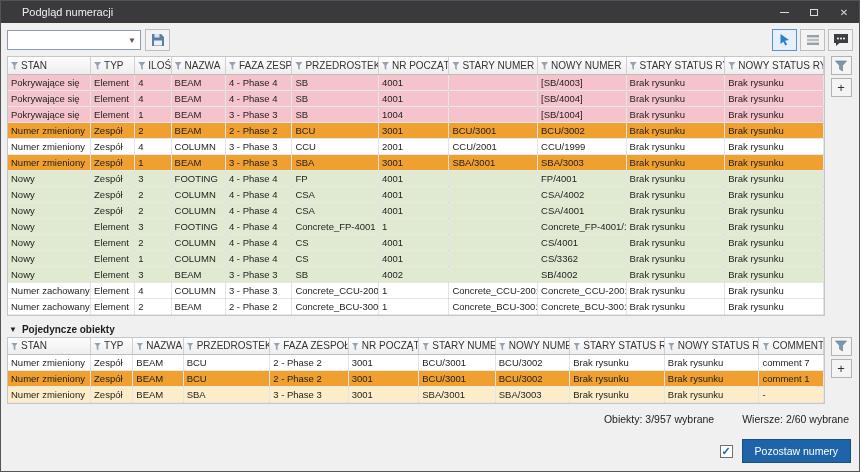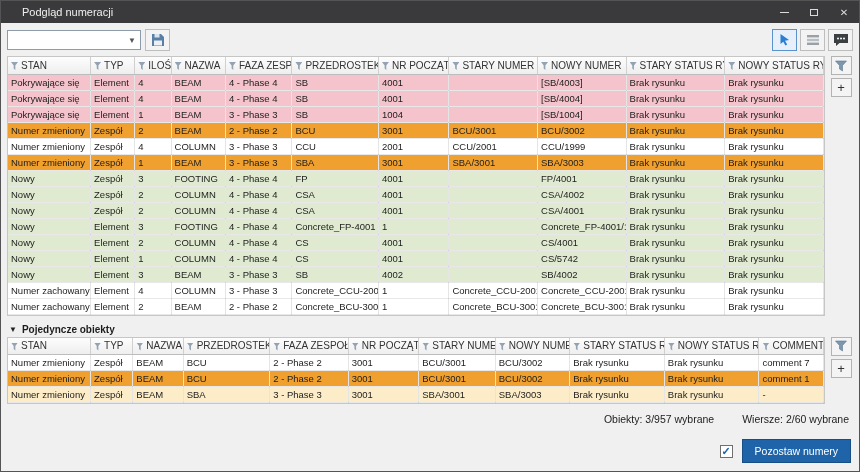--- a/index.html
+++ b/index.html
@@ -281,21 +281,21 @@
               </tr>
               <tr style="background: rgb(223, 234, 209);">
                 <td>Nowy</td>
                 <td>Element</td>
                 <td>1</td>
                 <td>COLUMN</td>
                 <td>4 - Phase 4</td>
                 <td>CS</td>
                 <td>4001</td>
                 <td></td>
-                <td>CS/5742</td>
+                <td>CS/3362</td>
                 <td>Brak rysunku</td>
                 <td>Brak rysunku</td>
               </tr>
               <tr style="background: rgb(223, 234, 209);">
                 <td>Nowy</td>
                 <td>Element</td>
                 <td>3</td>
                 <td>BEAM</td>
                 <td>3 - Phase 3</td>
                 <td>SB</td>

